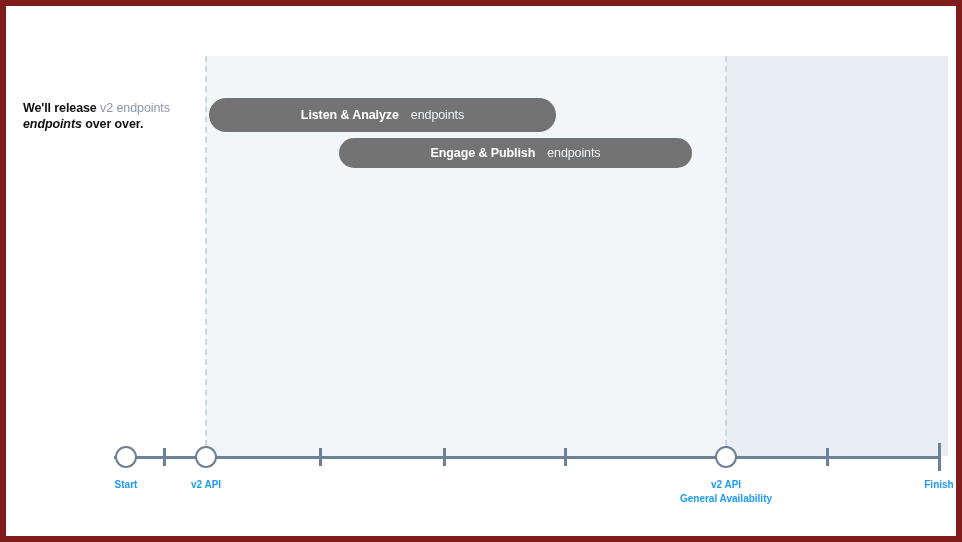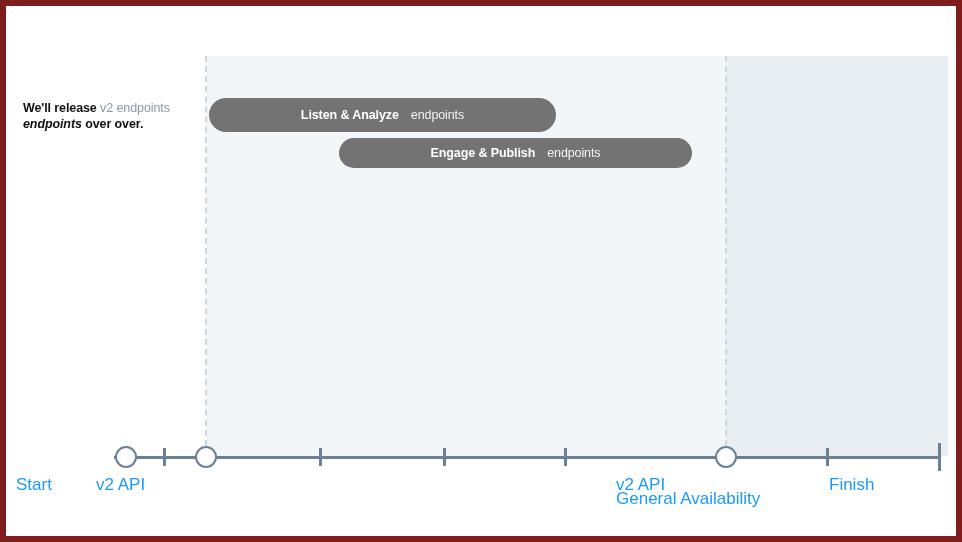--- a/index.html
+++ b/index.html
@@ -112,24 +112,25 @@
     top: 440px;
     border-radius: 50%;
     background: #ffffff;
     border: 2px solid #6c8096;
     box-sizing: border-box;
   }
 
   .axis-label {
     position: absolute;
     top: 472px;
-    font-size: 17px;
-    font-weight: normal;
+    font-size: 10px;
+    font-weight: bold;
     color: #1b9af7;
     line-height: 14px;
+    text-align: center;
     white-space: nowrap;
   }
   .axis-label.wide { width: 220px; }
 </style>
 </head>
 <body>
 
 <div id="slide">
 
   <div class="band" id="band-early"></div>

